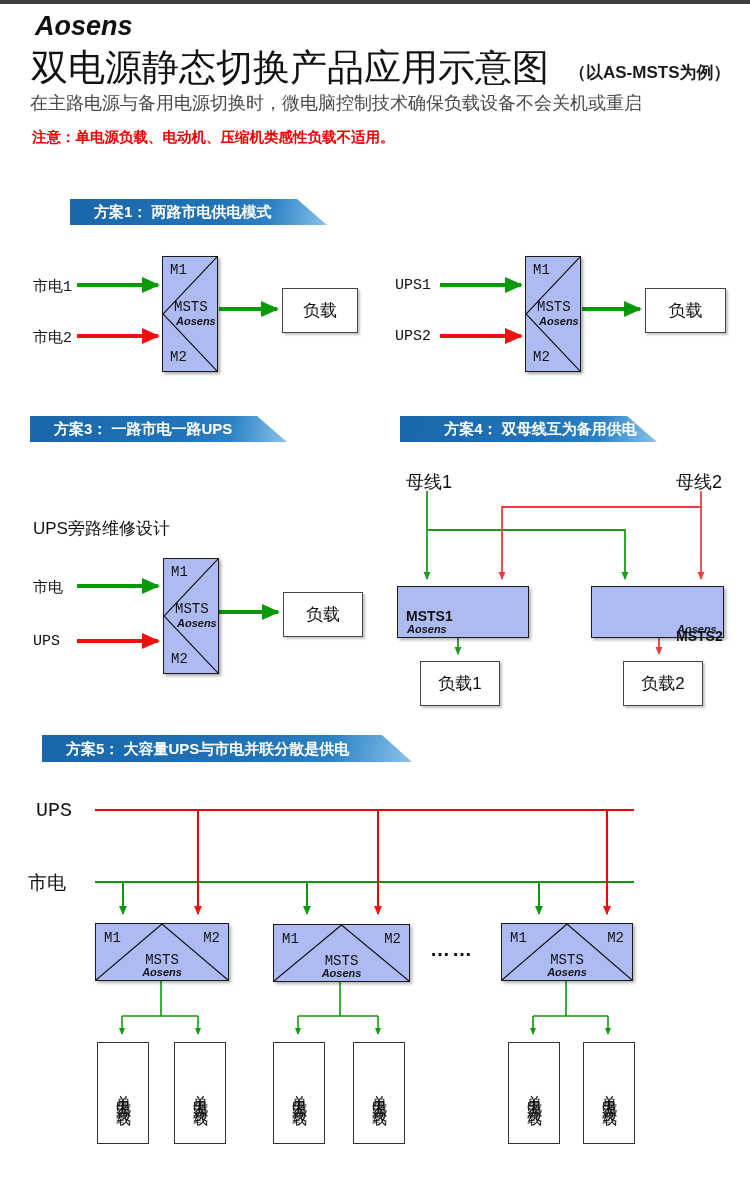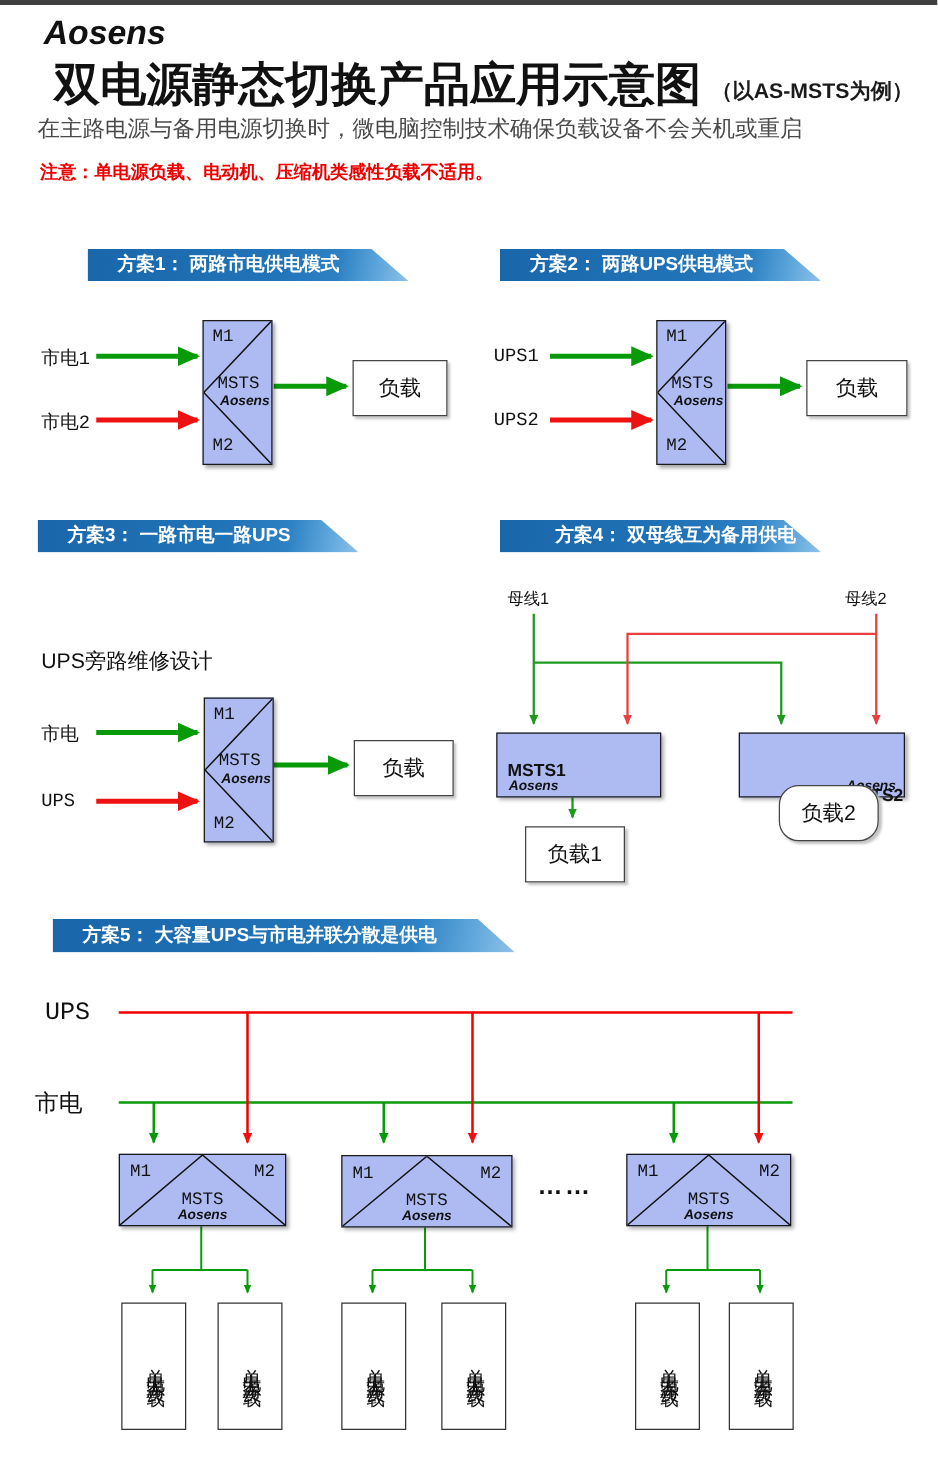--- a/index.html
+++ b/index.html
@@ -1,21 +1,21 @@
 <!DOCTYPE html>
 <html><head>
 <meta charset="utf-8">
 <style>
   html,body{margin:0;padding:0;background:#fff;}
   .page{position:relative;width:750px;height:1180px;background:#fff;overflow:hidden;
         font-family:"Liberation Sans",sans-serif;color:#111;border-top:4px solid #404040;}
   .abs{position:absolute;}
   
   .logo{left:35px;top:7px;font-size:27px;font-weight:bold;font-style:italic;letter-spacing:0px;}
-  .title{left:43px;top:39px;font-size:37px;font-weight:bold;letter-spacing:0px;white-space:nowrap;}
+  .title{left:31px;top:39px;font-size:37px;font-weight:normal;letter-spacing:0px;white-space:nowrap;}
   .title-note{left:545px;top:57px;font-size:17px;font-weight:bold;color:#1a1a1a;white-space:nowrap;padding-left:24px;}
   .subtitle{left:30px;top:87px;font-size:18px;color:#4a4a4a;white-space:nowrap;}
   .warning{left:32px;top:124px;font-size:14.5px;color:#ee0000;font-family:"Liberation Serif",serif;font-weight:bold;white-space:nowrap;}
   
   .banner{height:26px;line-height:26px;padding-left:24px;box-sizing:border-box;
           color:#fff;font-size:15px;font-weight:bold;white-space:nowrap;
           background:linear-gradient(100deg,#1a66ab 0%,#2174b8 60%,#2e82c4 78%,#5ea6db 90%,#8fc2e9 100%);
           clip-path:polygon(0 0,calc(100% - 30px) 0,100% 100%,0 100%);}
   
   .mstsv{width:54px;height:114px;background:#aebbf2;border:1px solid #1a1a1a;box-shadow:2px 2px 3px rgba(0,0,0,.35);}
@@ -40,37 +40,36 @@
   .msts4.r .brand{left:85px;}
   
   .loadbox{background:#fff;border:1px solid #444;box-shadow:2px 2px 2px #c4c4c4;
            display:flex;align-items:center;justify-content:center;font-size:17px;}
   .vload{width:50px;height:100px;background:#fff;border:1px solid #333;
          display:flex;align-items:center;justify-content:center;
          writing-mode:vertical-rl;text-orientation:upright;font-size:15px;letter-spacing:4px;}
   
   .inlbl{font-size:15px;white-space:nowrap;}
   .note3{left:33px;top:513px;font-size:17px;white-space:nowrap;}
-  .buslbl{font-size:13px;white-space:nowrap;}
+  .buslbl{font-size:18px;white-space:nowrap;}
   .dots{left:430px;top:934px;font-size:20px;font-weight:bold;letter-spacing:2px;}
   .overlay{position:absolute;left:0;top:0;}
 </style>
 </head>
 <body>
 
 <div class="page">
 
   <div class="abs logo">Aosens</div>
   <div class="abs title">双电源静态切换产品应用示意图</div>
   <div class="abs title-note">（以AS-MSTS为例）</div>
   <div class="abs subtitle">在主路电源与备用电源切换时，微电脑控制技术确保负载设备不会关机或重启</div>
   <div class="abs warning">注意：单电源负载、电动机、压缩机类感性负载不适用。</div>
 
   <div class="abs banner" style="left:30px;top:195px;width:257px;margin-left:40px;">方案1： 两路市电供电模式</div>
-  <div class="abs banner" style="left:400px;top:195px;width:257px;">方案2： 两路UPS供电模式</div>
   <div class="abs banner" style="left:30px;top:412px;width:257px;">方案3： 一路市电一路UPS</div>
   <div class="abs banner" style="left:400px;top:412px;width:257px;text-align:center;">方案4： 双母线互为备用供电</div>
   <div class="abs banner" style="left:30px;top:731px;width:370px;height:27px;line-height:27px;margin-left:12px;">方案5： 大容量UPS与市电并联分散是供电</div>
 
   <svg class="overlay" width="750" height="1180" viewBox="0 0 750 1180">
     <defs>
       <marker id="ag" markerWidth="4.5" markerHeight="4" refX="4" refY="2" orient="auto">
           <path d="M0,0 L4.5,2 L0,4 Z" fill="#089a08"></path>
         </marker>
       <marker id="ar" markerWidth="4.5" markerHeight="4" refX="4" refY="2" orient="auto">
@@ -199,21 +198,21 @@
     <span class="mname">MSTS1</span>
     <span class="brand">Aosens</span>
   </div>
   <div class="abs msts4 r" style="left:591px;top:582px;width:131px;height:50px;">
     <span class="mname">MSTS2</span>
     <span class="brand">Aosens</span>
   </div>
   <div class="abs loadbox" style="left:420px;top:657px;width:78px;height:43px;">
       <span>负载1</span>
     </div>
-  <div class="abs loadbox" style="left:623px;top:624px;width:78px;height:43px;border-radius:16px;">
+  <div class="abs loadbox" style="left:623px;top:657px;width:78px;height:43px;">
       <span>负载2</span>
     </div>
 
   <div class="abs mono" style="left:36px;top:795px;font-size:20px;">UPS</div>
   <div class="abs" style="left:28px;top:866px;font-size:19px;">市电</div>
   <div class="abs dots">……</div>
 
   <div class="abs mstsh mono" style="left:95px;top:919px;width:132px;height:56px;">
     <svg viewBox="0 0 100 100" preserveAspectRatio="none">
         <path d="M0,100 L50,0 L100,100" fill="none" stroke="#111" stroke-width="1.2" vector-effect="non-scaling-stroke"></path>

